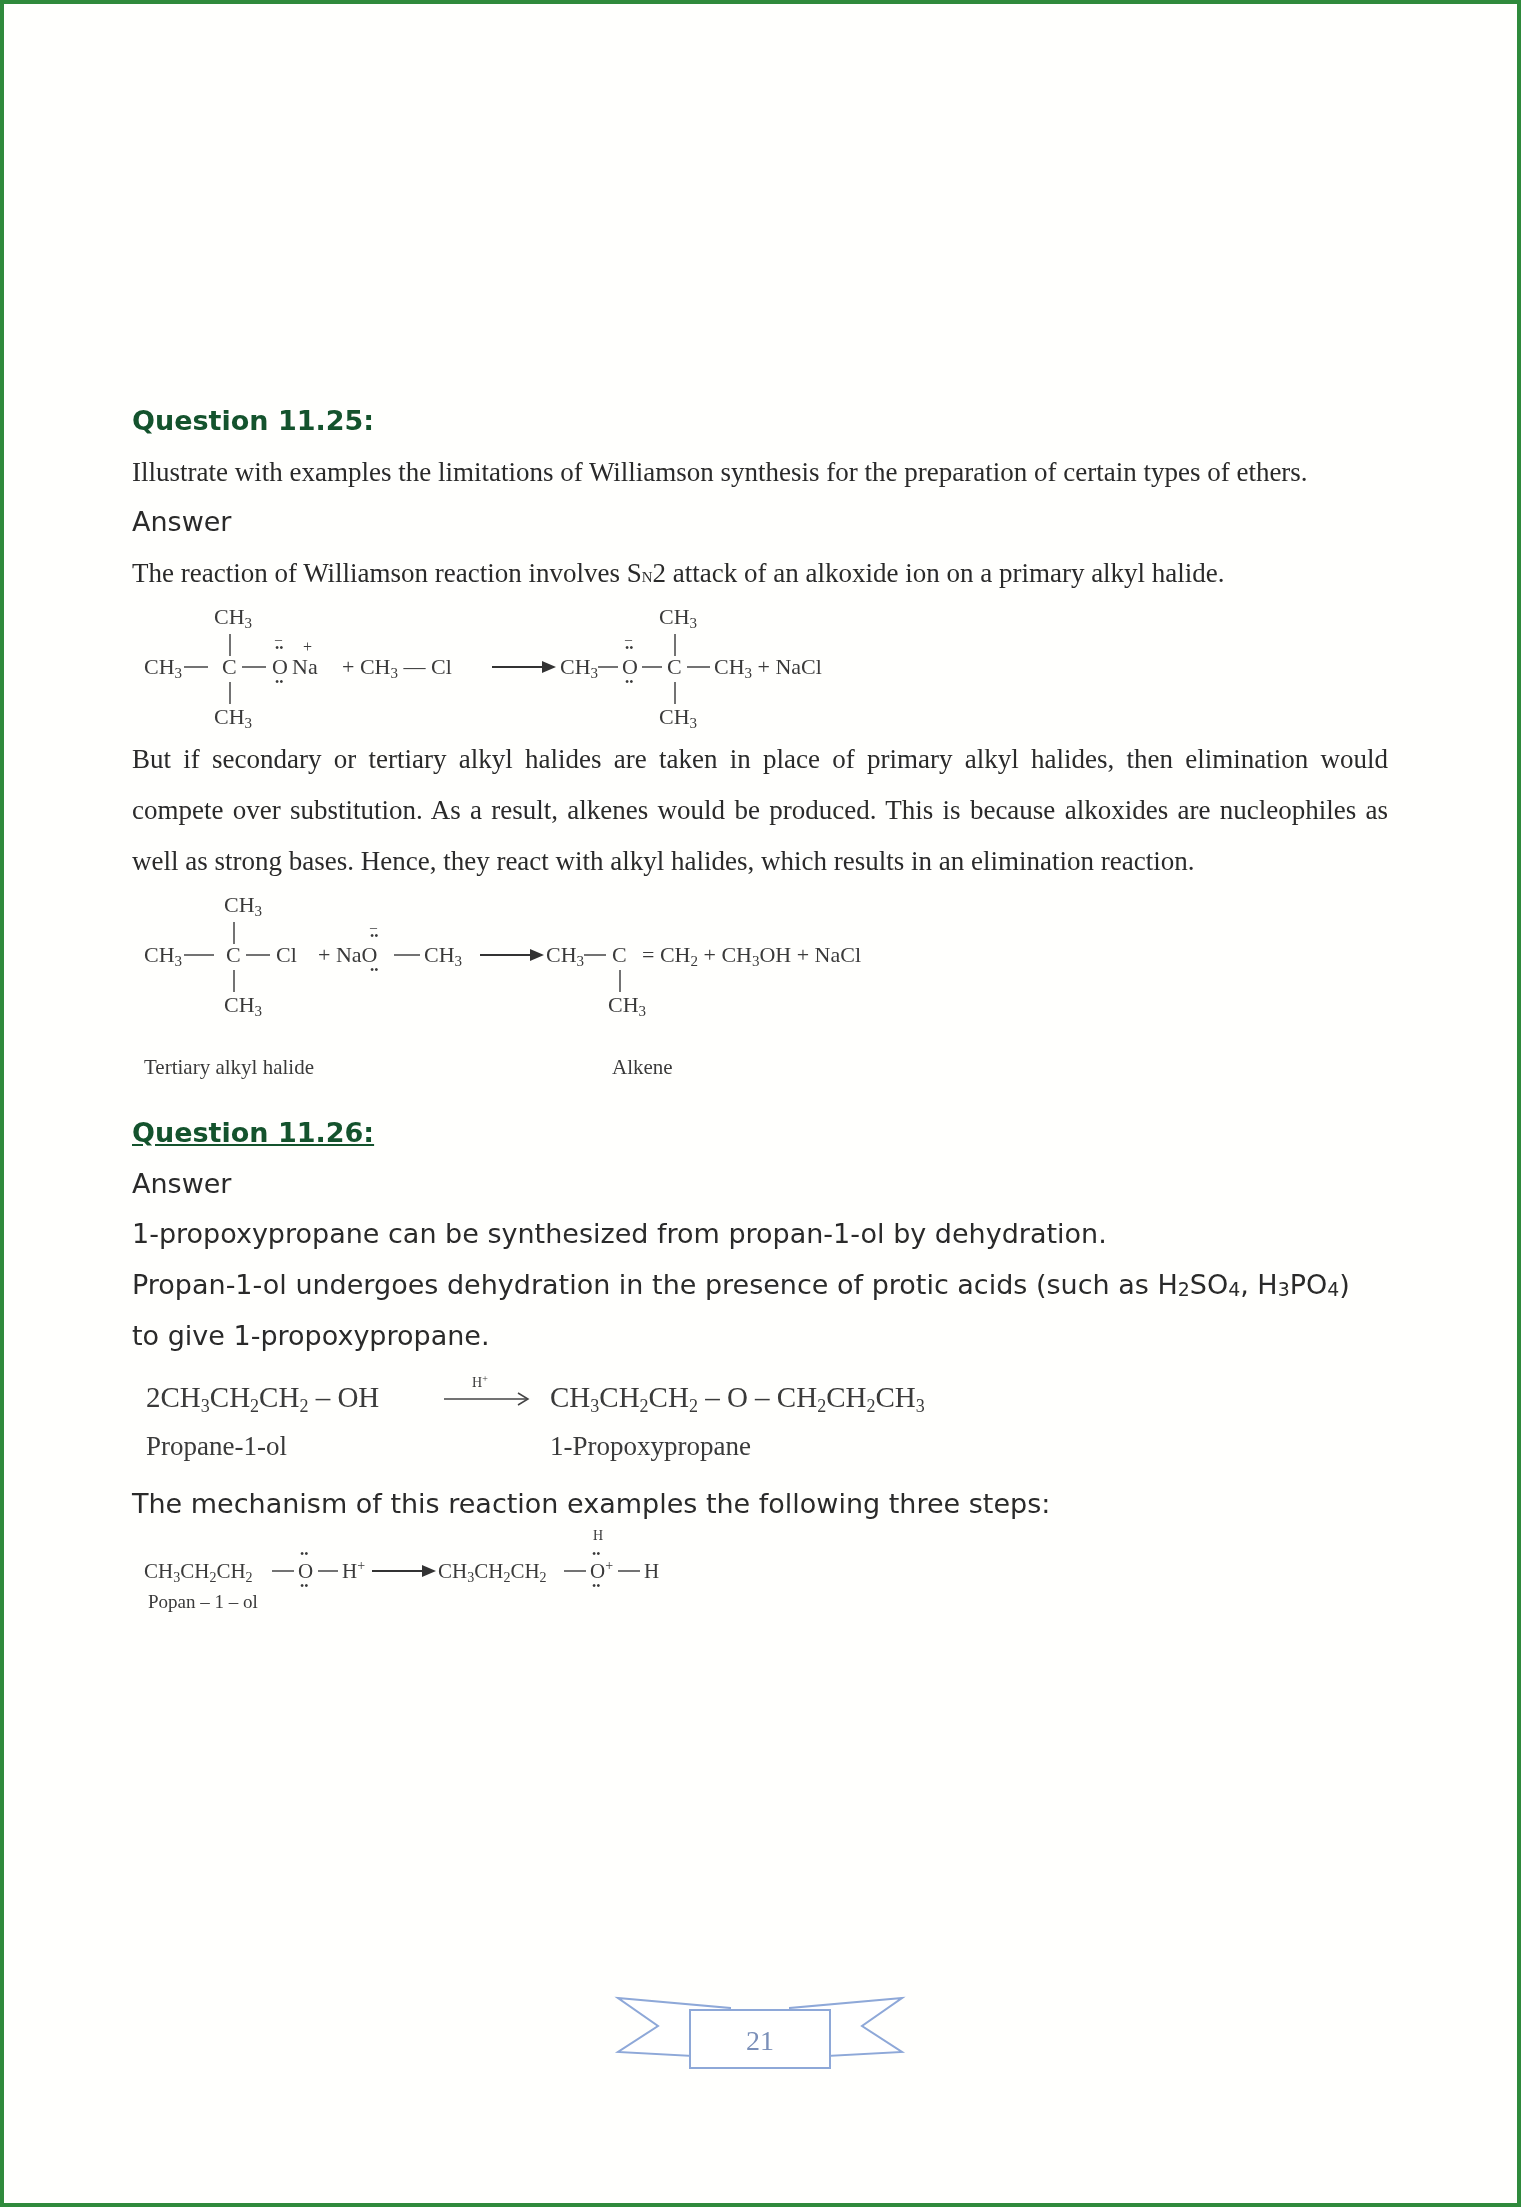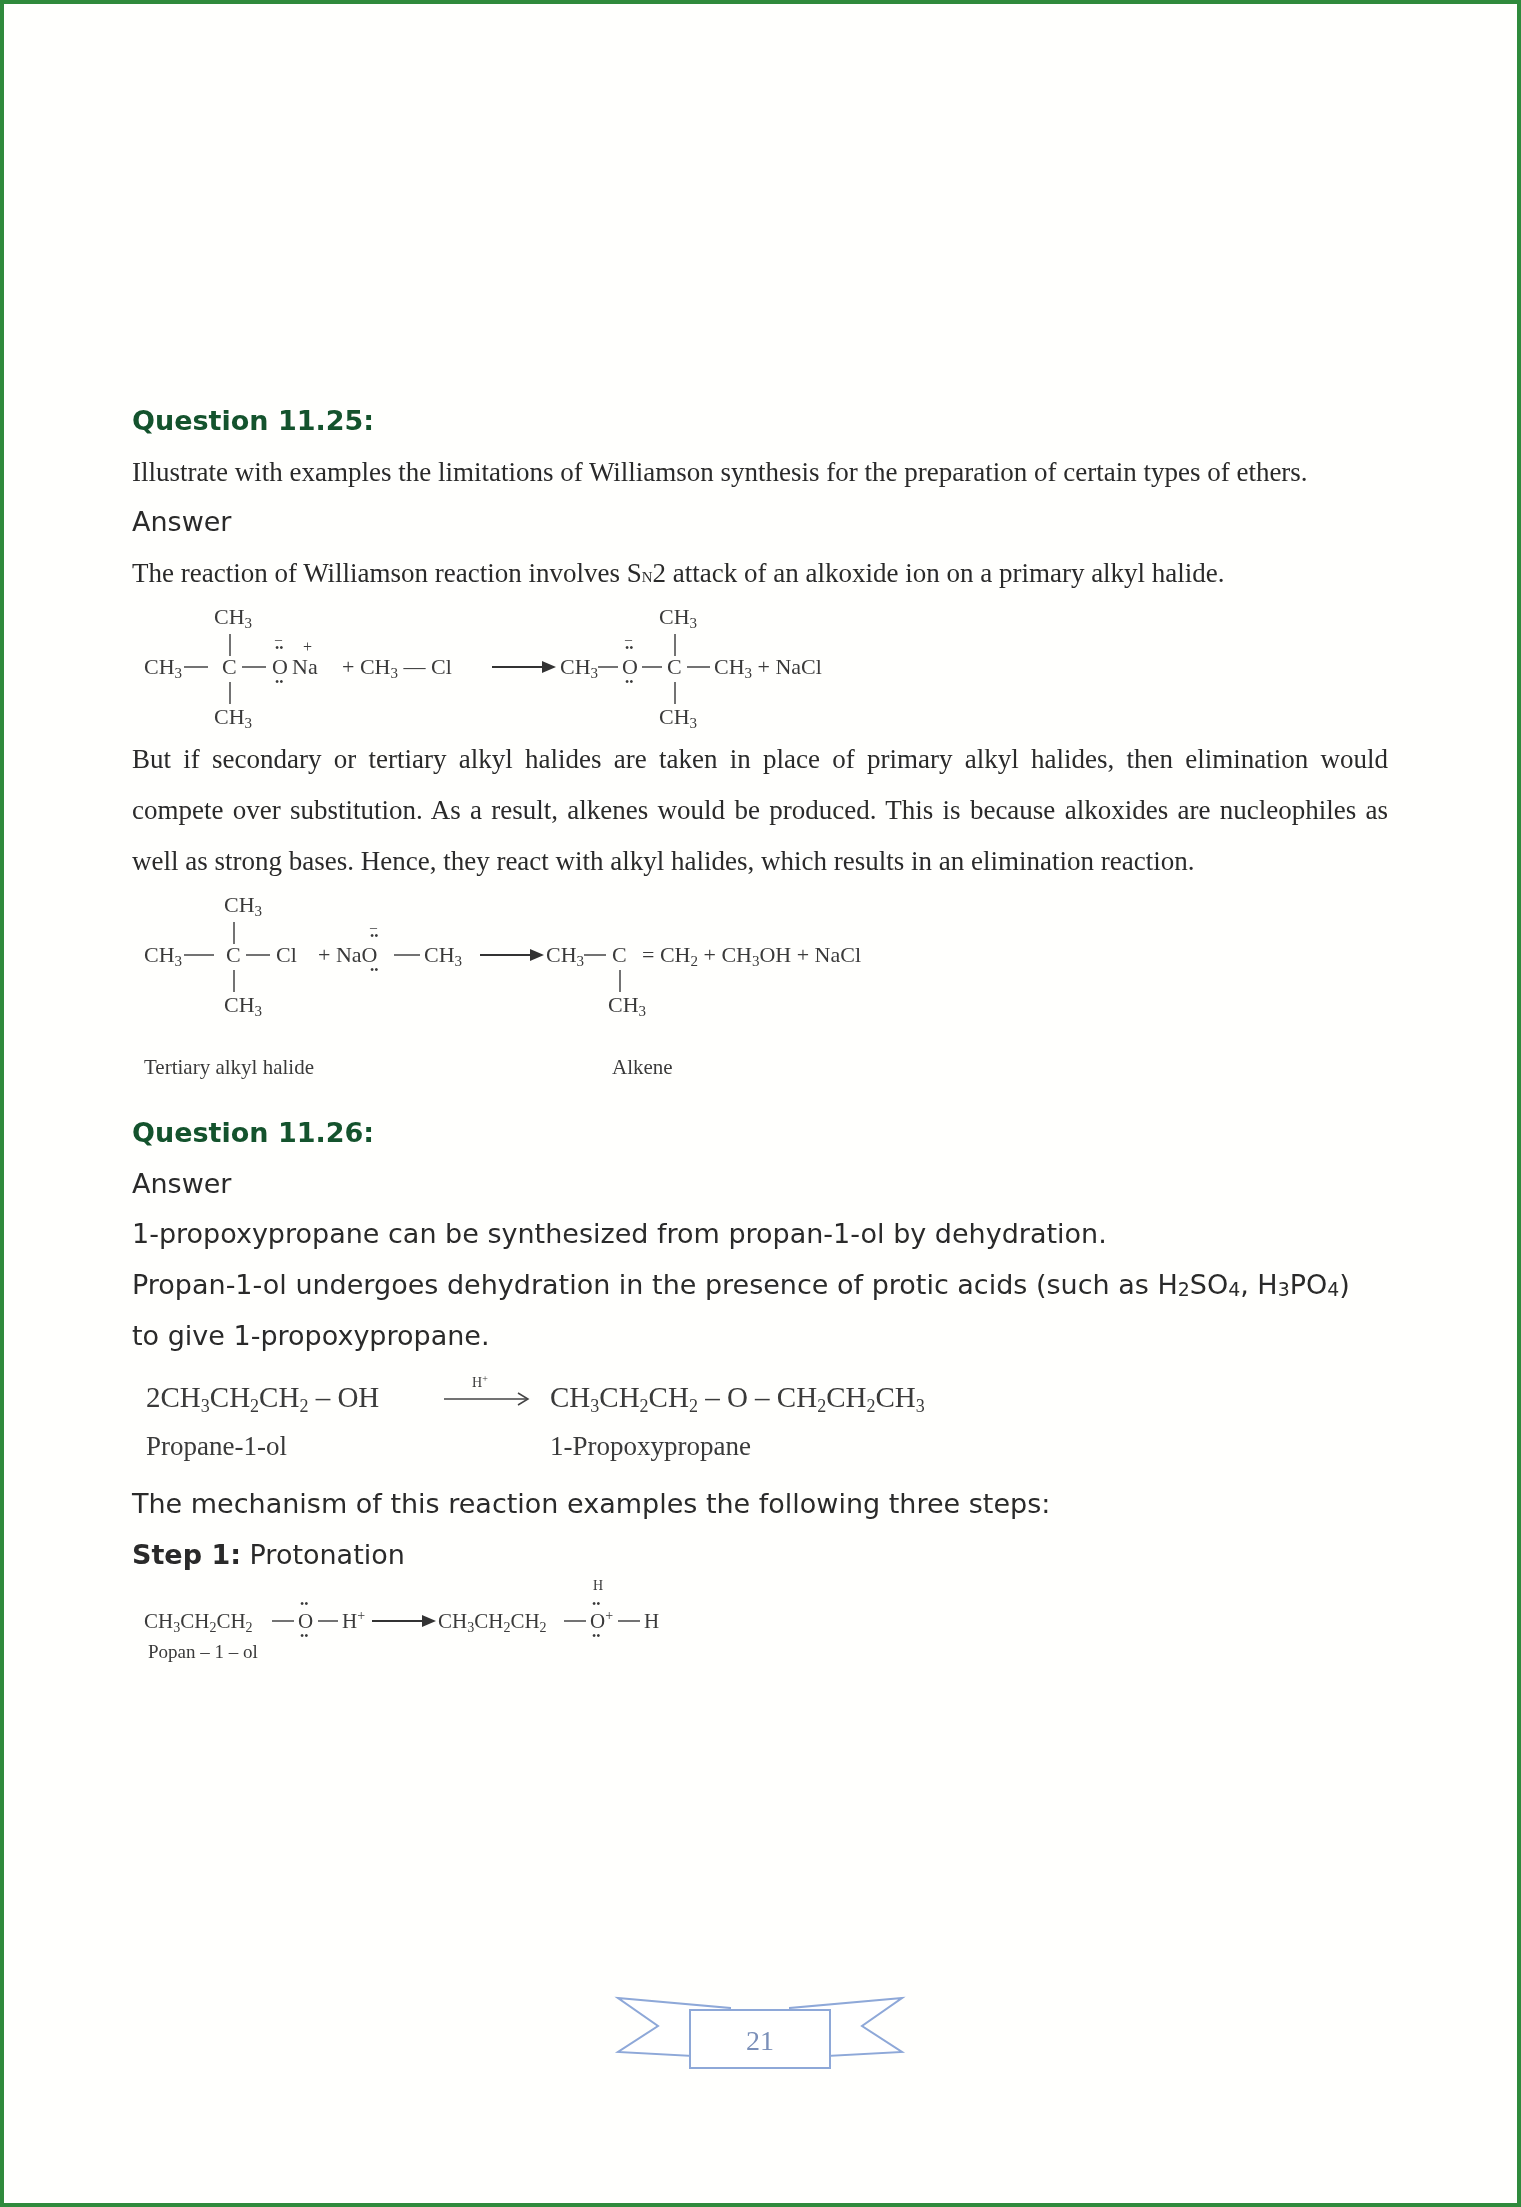--- a/index.html
+++ b/index.html
@@ -104,42 +104,41 @@
         <text x="480" y="76">C</text>
         <text x="510" y="76">= CH<tspan font-size="15" dy="4">2</tspan><tspan dy="-4"> + CH</tspan><tspan font-size="15" dy="4">3</tspan><tspan dy="-4">OH  + NaCl</tspan></text>
         <line x1="488" y1="84" x2="488" y2="106" stroke="#444" stroke-width="1.5"></line>
         <text x="476" y="126">CH<tspan font-size="15" dy="4">3</tspan></text>
         <text x="12" y="188" font-size="21">Tertiary alkyl halide</text>
         <text x="480" y="188" font-size="21">Alkene</text>
       </g>
     </svg>
   </div>
 
-  <div class="qhead" style="margin-top:2px;">Question 11.26:</div>
+  <div class="qhead" style="margin-top:2px;text-decoration:underline;">Question 11.26:</div>
   <div>Answer</div>
   <div>1-propoxypropane can be synthesized from propan-1-ol by dehydration.</div>
   <div style="white-space:nowrap;"><span>Propan-1-ol undergoes dehydration in the presence of protic acids (such as H</span><span class="sub">2</span><span>SO</span><span class="sub">4</span><span>, H</span><span class="sub">3</span><span>PO</span><span class="sub">4</span><span>)</span></div>
   <div>to give 1-propoxypropane.</div>
 
   <div class="chem" style="height:118px;">
     <svg width="900" height="118" viewBox="0 0 900 118">
       <g font-size="29">
         <text x="14" y="46">2CH<tspan font-size="18" dy="5">3</tspan><tspan dy="-5">CH</tspan><tspan font-size="18" dy="5">2</tspan><tspan dy="-5">CH</tspan><tspan font-size="18" dy="5">2</tspan><tspan dy="-5"> – OH</tspan></text>
         <text x="340" y="26" font-size="14">H<tspan font-size="10" dy="-5">+</tspan></text>
         <line x1="312" y1="38" x2="395" y2="38" stroke="#444" stroke-width="1.5"></line>
         <polyline points="386,32 396,38 386,44" fill="none" stroke="#444" stroke-width="1.5"></polyline>
         <text x="418" y="46">CH<tspan font-size="18" dy="5">3</tspan><tspan dy="-5">CH</tspan><tspan font-size="18" dy="5">2</tspan><tspan dy="-5">CH</tspan><tspan font-size="18" dy="5">2</tspan><tspan dy="-5"> – O – CH</tspan><tspan font-size="18" dy="5">2</tspan><tspan dy="-5">CH</tspan><tspan font-size="18" dy="5">2</tspan><tspan dy="-5">CH</tspan><tspan font-size="18" dy="5">3</tspan></text>
         <text x="14" y="94" font-size="27">Propane-1-ol</text>
         <text x="418" y="94" font-size="27">1-Propoxypropane</text>
       </g>
     </svg>
   </div>
 
   <div>The mechanism of this reaction examples the following three steps:</div>
-  <div><span class="step-label">Step 1:</span><span> Protonation</span></div>
 
   <div class="chem" style="height:100px;">
     <svg width="900" height="100" viewBox="0 0 900 100">
       <g font-size="21">
         <text x="12" y="48">CH<tspan font-size="14" dy="4">3</tspan><tspan dy="-4">CH</tspan><tspan font-size="14" dy="4">2</tspan><tspan dy="-4">CH</tspan><tspan font-size="14" dy="4">2</tspan></text>
         <line x1="140" y1="41" x2="162" y2="41" stroke="#444" stroke-width="1.5"></line>
         <text x="166" y="48">O</text>
         <text x="168" y="28" font-size="12">••</text>
         <text x="168" y="60" font-size="12">••</text>
         <line x1="186" y1="41" x2="206" y2="41" stroke="#444" stroke-width="1.5"></line>

